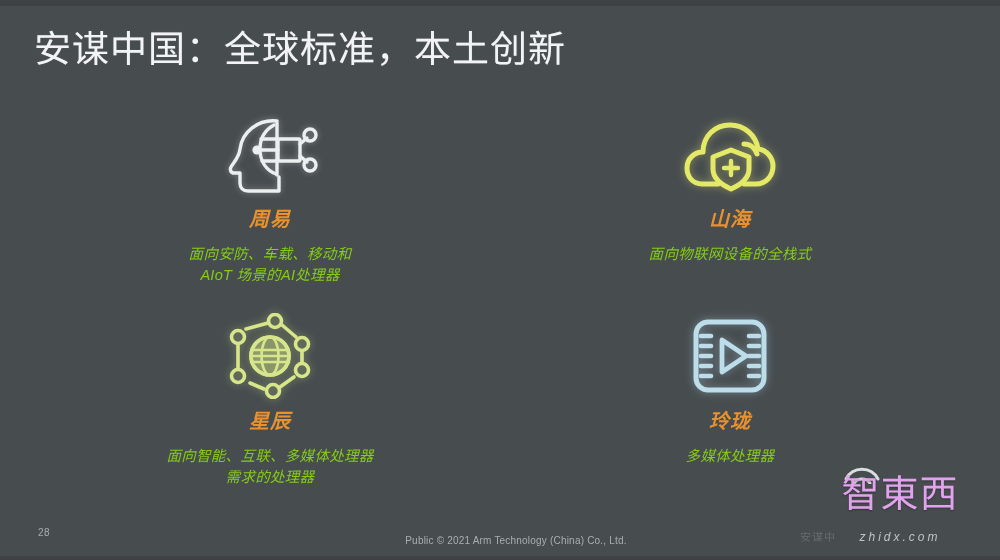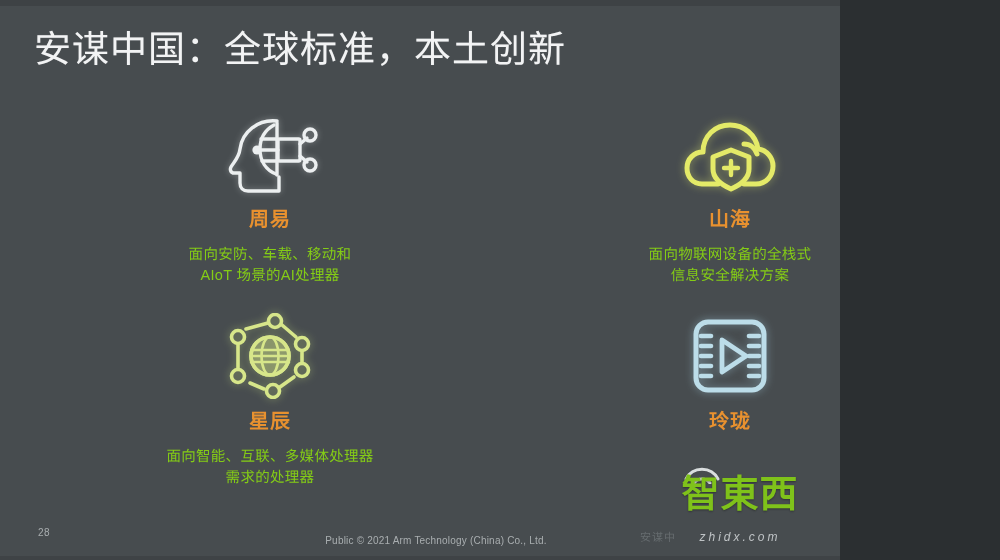--- a/index.html
+++ b/index.html
@@ -3,21 +3,21 @@
 <meta charset="utf-8">
 <title>Arm China Slide</title>
 <style>
   html, body {
     margin: 0;
     padding: 0;
     background: #2b2f31;
   }
   .slide {
     position: relative;
-    width: 840px;
+    width: 1000px;
     height: 560px;
     background: #474c4f;
     overflow: hidden;
     font-family: "Liberation Sans", "DejaVu Sans", sans-serif;
     -webkit-font-smoothing: antialiased;
   }
   
   .edge-top {
     position: absolute;
     left: 0; top: 0;
@@ -52,20 +52,21 @@
     position: absolute;
     left: 60px;
     top: 108px;
     width: 880px;
     height: 390px;
     display: grid;
     grid-template-columns: 1fr 1fr;
     grid-template-rows: 1fr 1fr;
     column-gap: 40px;
     row-gap: 14px;
+    font-style: italic;
   }
   .card {
     display: flex;
     flex-direction: column;
     align-items: center;
     text-align: center;
   }
   .icon-wrap {
     height: 92px;
     display: flex;
@@ -129,22 +130,22 @@
     opacity: 0.92;
     pointer-events: none;
   }
   .wm-main {
     position: absolute;
     left: 0; top: 0;
     width: 172px;
     text-align: center;
     font-size: 38px;
     line-height: 56px;
-    font-weight: 700;
-    color: #84cc16;
+    font-weight: 400;
+    color: #f0abfc;
     letter-spacing: 1px;
     text-shadow: 0 1px 2px rgba(0,0,0,0.35);
   }
   .wm-url {
     position: absolute;
     left: 0;
     bottom: 2px;
     width: 172px;
     text-align: center;
     font-size: 12px;
@@ -220,21 +221,20 @@
 
           <path d="M49 36 L67 43 L67 55 C67 65 58 71 49 75 C40 71 31 65 31 55 L31 43 Z"></path>
 
           <path d="M49 47 L49 61" stroke-width="4.4"></path>
           <path d="M42 54 L56 54" stroke-width="4.4"></path>
         </svg>
       </div>
       <div class="card-label">山海</div>
       <div class="card-desc">
         <span>面向物联网设备的全栈式</span>
-        <span>信息安全解决方案</span>
       </div>
     </div>
 
     <div class="card">
       <div class="icon-wrap">
         <svg width="92" height="86" viewBox="0 0 92 86" class="glow-green" fill="none" stroke="#d7e68a" stroke-width="3.6" stroke-linecap="round" stroke-linejoin="round">
 
           <path d="M22 16 L44 10"></path>
           <path d="M58 12 L72 24"></path>
           <path d="M78 38 L78 50"></path>
@@ -280,20 +280,21 @@
           <path d="M61 32 L71 32" stroke-width="4.6"></path>
           <path d="M61 42 L71 42" stroke-width="4.6"></path>
           <path d="M61 52 L71 52" stroke-width="4.6"></path>
           <path d="M61 62 L71 62" stroke-width="4.6"></path>
 
           <path d="M34 26 L58 42 L34 58 Z" stroke-width="4.8"></path>
         </svg>
       </div>
       <div class="card-label">玲珑</div>
       <div class="card-desc">
+        <span>多媒体处理器</span>
       </div>
     </div>
 
   </div>
 
   <div class="page-number">28</div>
 
   <div class="footer-legal">Public © 2021 Arm Technology (China) Co., Ltd.</div>
 
   <div class="watermark">

